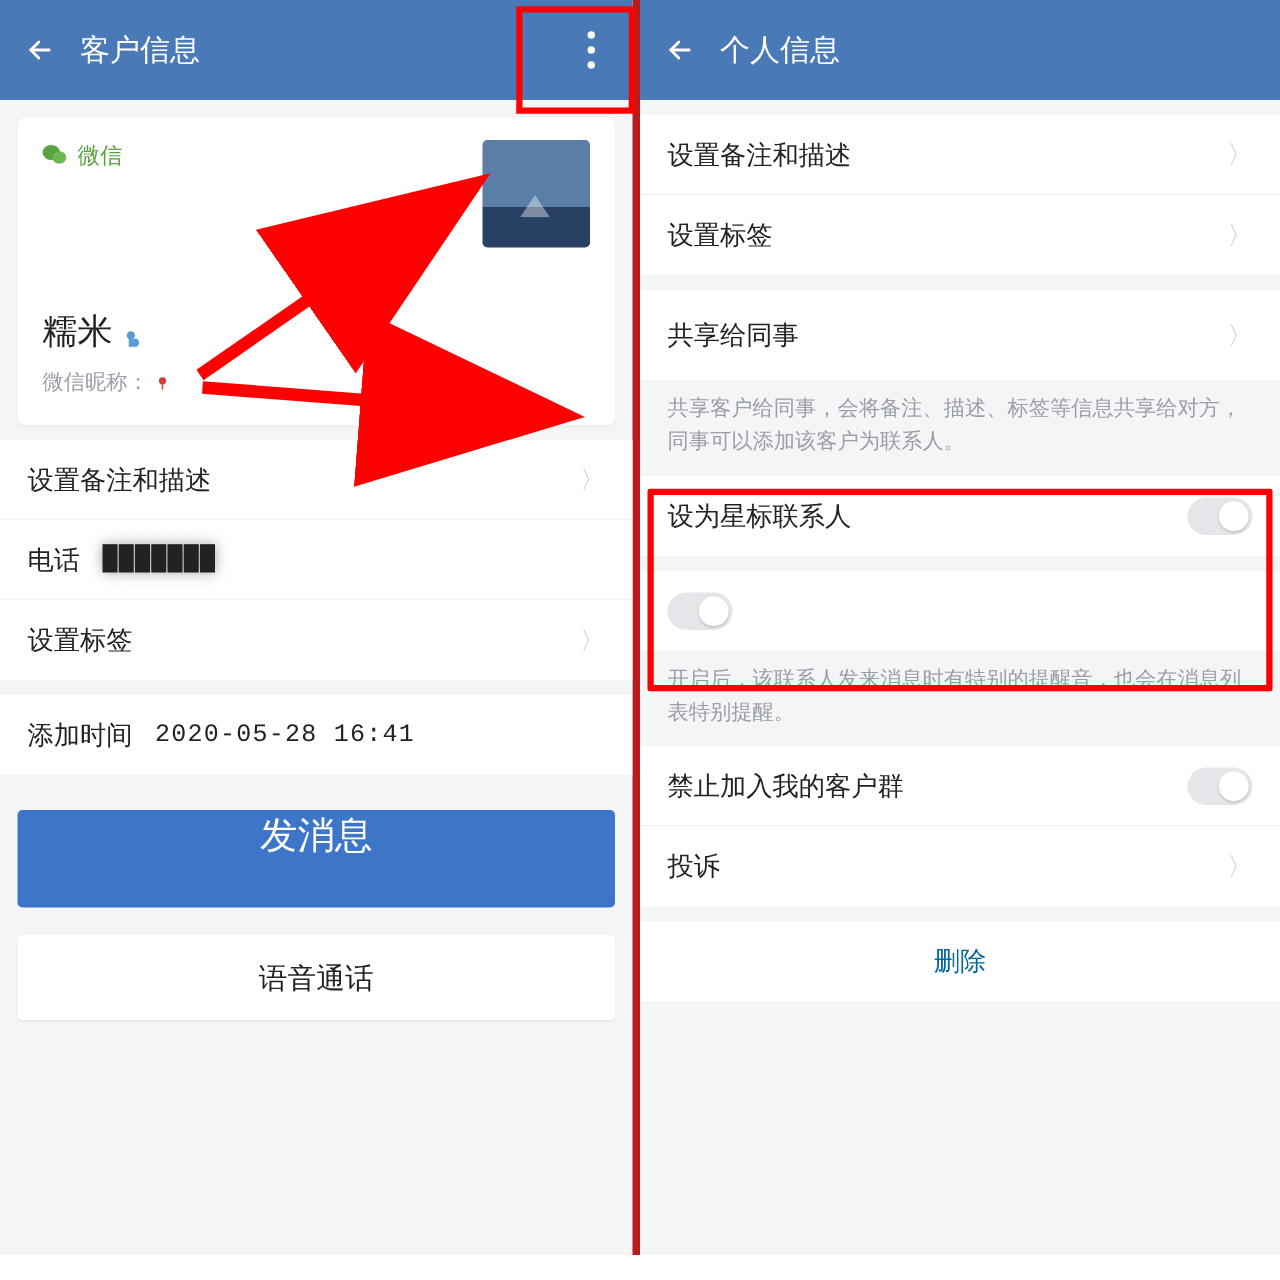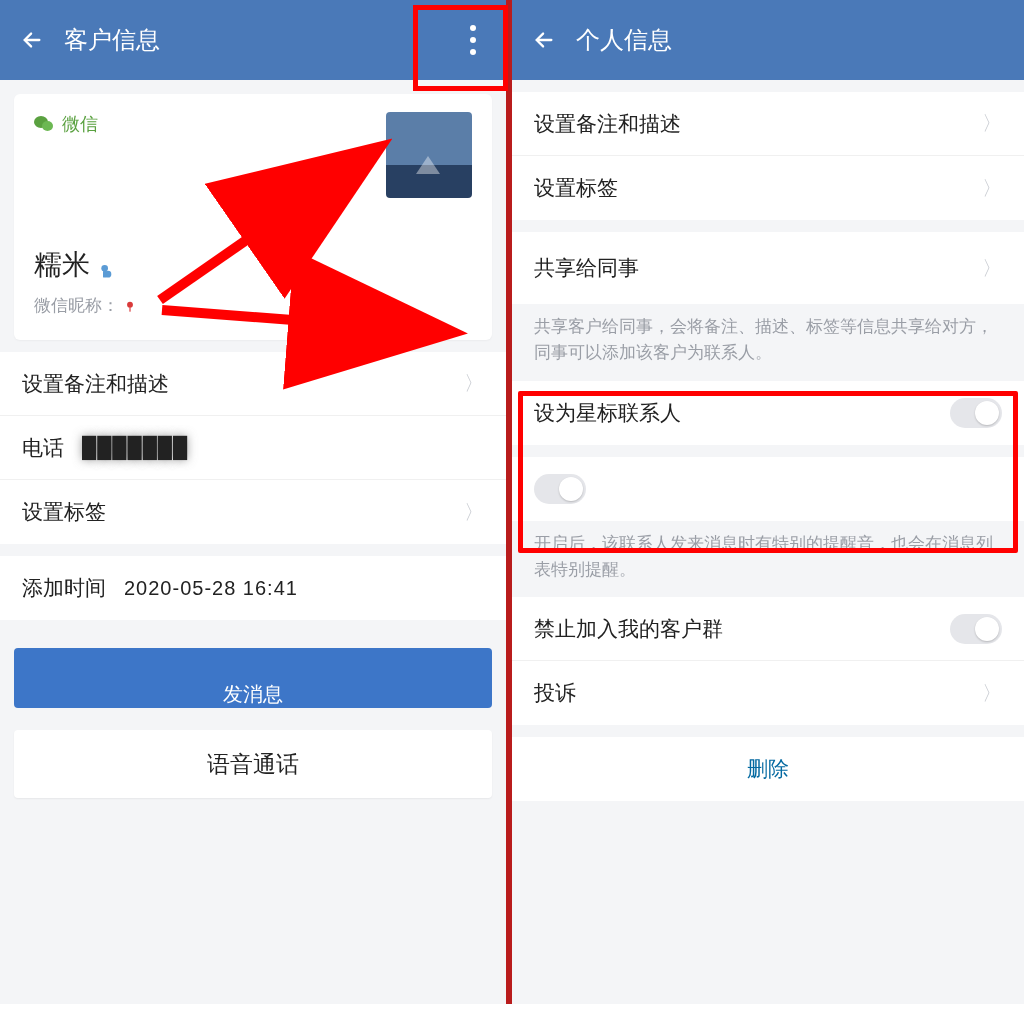--- a/index.html
+++ b/index.html
@@ -92,29 +92,29 @@
   .list { background: #ffffff; }
   .row {
     display: flex; align-items: center; justify-content: space-between;
     padding: 0 22px;
     background: #ffffff;
     min-height: 64px;
     font-size: 21px; color: #222;
     border-bottom: 1px solid #f0f0f0;
   }
   .row.no-border { border-bottom: none; }
-  .row .left { display:flex; align-items:center; gap: 18px;}
+  .row .left { display:flex; align-items:center; gap: 18px; font-family: Liberation Mono, monospace;}
   .row .value { color: #222; font-size: 20px; letter-spacing: 1px;}
   .chev { color: #c9ccd2; font-size: 20px; }
   .gap { height: 12px; background: #f4f5f7; }
   .blur { color: transparent; text-shadow: 0 0 10px rgba(120,120,120,0.7); letter-spacing: 3px; }
   .btn-primary {
     margin: 28px 14px 0 14px;
-    height: 60px; background: #3d76c8; color: #fff; border-radius: 4px;
-    display:flex; align-items:flex-end; justify-content:center; font-size: 20px;
+    height: 78px; background: #3d76c8; color: #fff; border-radius: 4px;
+    display:flex; align-items:flex-start; justify-content:center; font-size: 30px;
   }
   .btn-secondary {
     margin: 22px 14px 0 14px;
     height: 68px; background: #ffffff; color: #222; border-radius: 4px;
     display:flex; align-items:center; justify-content:center; font-size: 23px;
     box-shadow: 0 1px 2px rgba(0,0,0,0.06);
   }
   .desc {
     background: #f4f5f7; color: #9a9ea6; font-size: 17px; line-height: 1.55;
     padding: 10px 22px 14px 22px;

